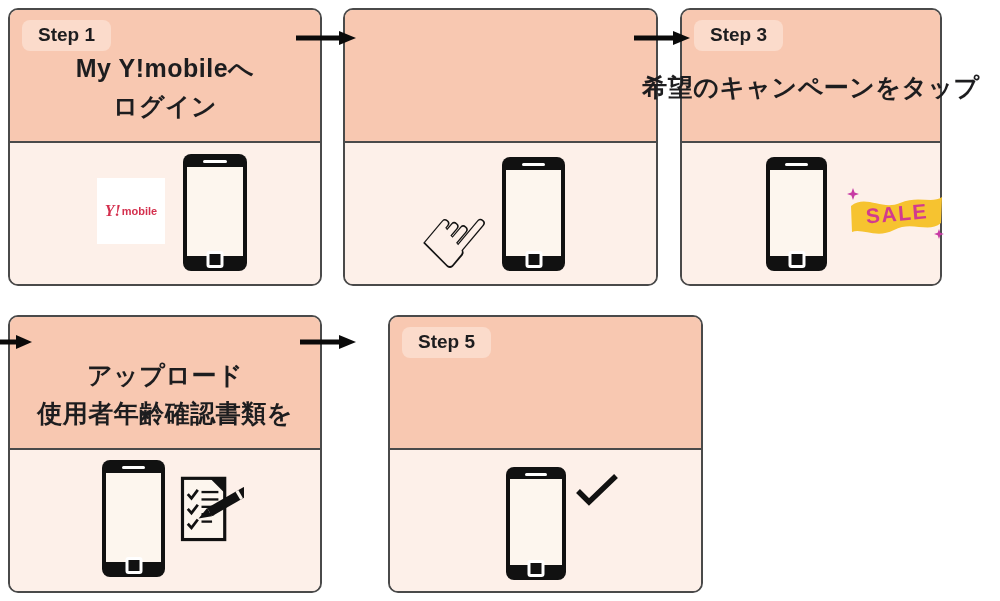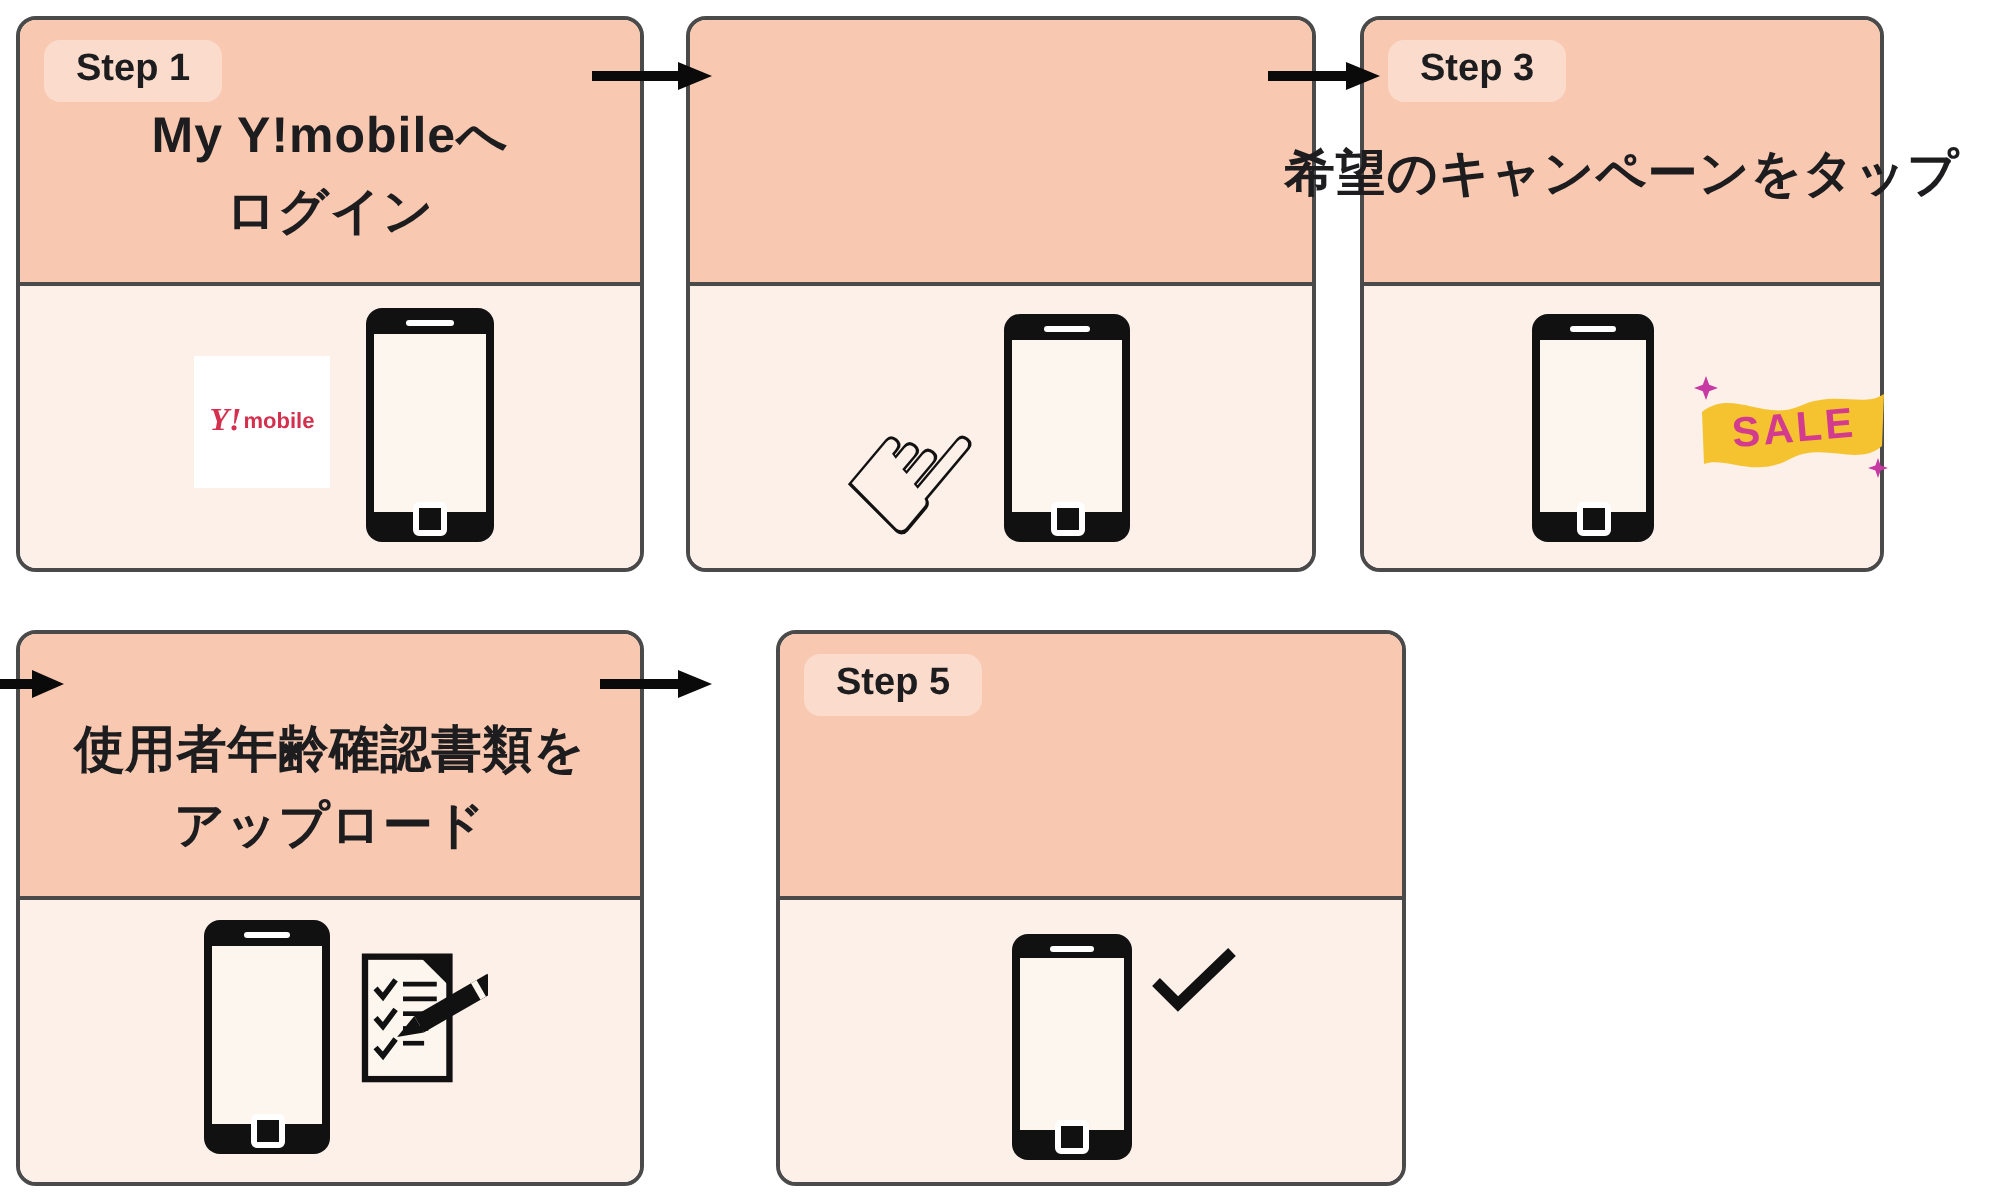--- a/index.html
+++ b/index.html
@@ -98,22 +98,22 @@
         <path d="M5,19 C20,7 36,24 54,16 C72,8 86,17 96,10 L95,36 C82,47 66,33 48,43 C31,52 16,41 6,45 Z" fill="var(--sale-yellow)"></path>
         <text x="51" y="34" text-anchor="middle" font-size="21" font-weight="bold" letter-spacing="1.5" fill="var(--sale-pink)" transform="rotate(-5 50 28)" font-family="Liberation Sans, DejaVu Sans, sans-serif">SALE</text>
         <path d="M7,1 L8.6,5.4 L13,7 L8.6,8.6 L7,13 L5.4,8.6 L1,7 L5.4,5.4 Z" fill="var(--sale-sparkle)"></path>
         <path d="M93,42 L94.3,45.7 L98,47 L94.3,48.3 L93,52 L91.7,48.3 L88,47 L91.7,45.7 Z" fill="var(--sale-sparkle)"></path>
       </svg>
     </div>
   </section>
 
   <section class="card" style="left:8px;top:315px;width:314px;height:278px;">
     <div class="card-header">
+      <div class="title-line">アップロード</div>
       <div class="title-line">使用者年齢確認書類を</div>
-      <div class="title-line">アップロード</div>
     </div>
     <div class="card-body">
       <div class="phone" style="left:92px;top:10px;width:63px;height:117px;">
         <div class="speaker"></div>
         <div class="screen"></div>
         <div class="home"></div>
       </div>
       <svg class="abs" style="left:168px;top:22px;" width="66" height="76" viewBox="0 0 62 72">
         <rect x="4" y="6" width="40" height="58" fill="var(--paper)" stroke="var(--ink)" stroke-width="3"></rect>
         <polygon points="30,6 44,6 44,20" fill="var(--ink)"></polygon>

